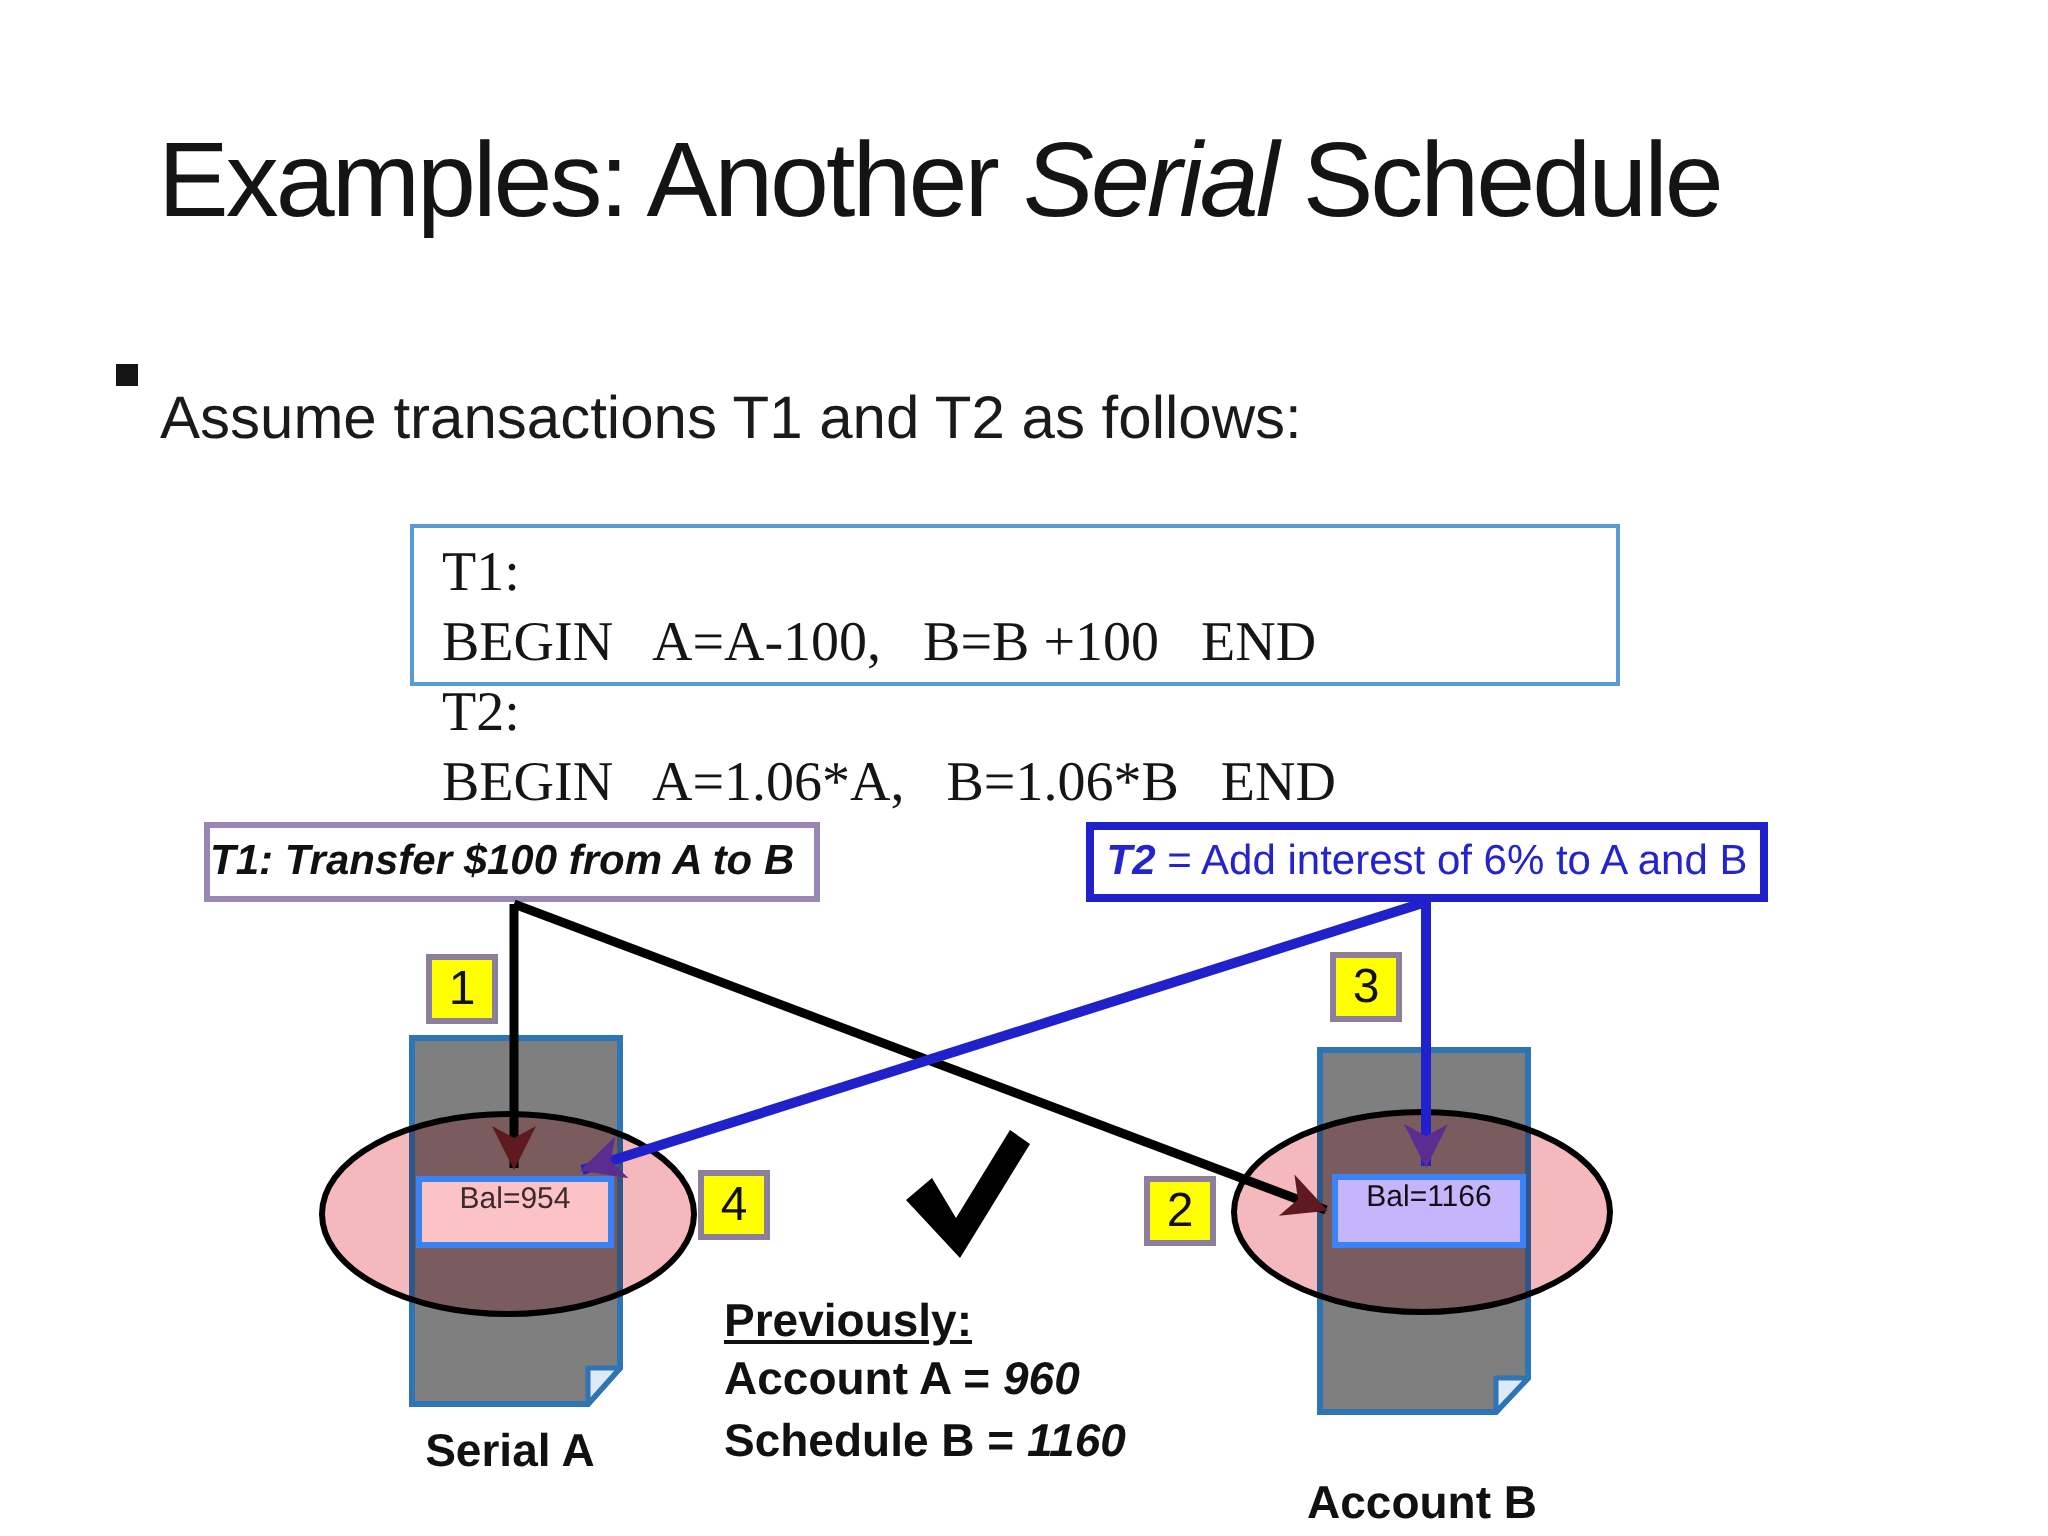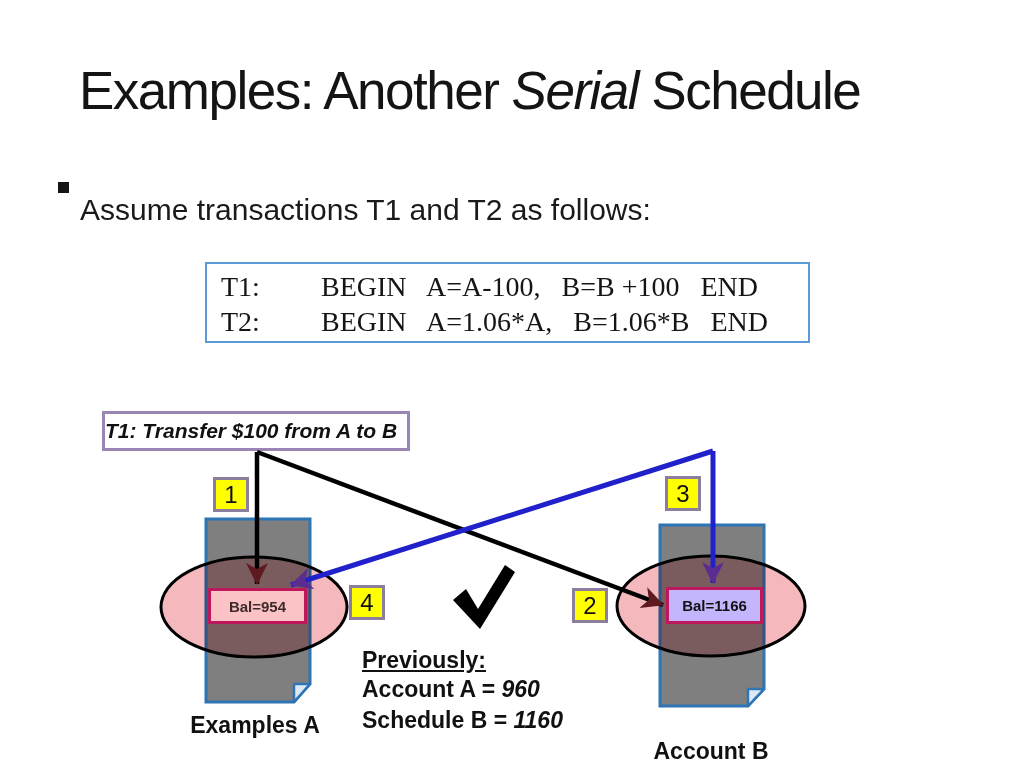--- a/index.html
+++ b/index.html
@@ -18,21 +18,21 @@
   #bullet-row{left:58px;top:170px;display:flex;align-items:flex-start;flex-direction:column;}
   #bullet-square{width:11px;height:11px;background:#141414;margin-top:12px;flex:0 0 auto;}
   #bullet-text{margin-left:22px;font-size:30px;color:#1a1a1a;white-space:nowrap;}
   
   #code-box{
     left:205px;top:262px;width:605px;height:81px;box-sizing:border-box;
     border:2px solid #5b9bd5;background:#ffffff;
     font-family:"Liberation Serif",serif;font-size:28px;color:#151515;
     padding:5px 0 0 14px;
   }
-  .code-row{display:flex;line-height:35px;white-space:pre;}
+  .code-row{display:flex;line-height:35px;white-space:pre;flex-direction:column;}
   .code-label{width:100px;flex:0 0 auto;}
   
   #t1-callout{
     left:102px;top:411px;width:308px;height:40px;box-sizing:border-box;
     border:3px solid #9a86b4;background:#ffffff;display:flex;align-items:center;justify-content:flex-start;
     font-size:21px;font-weight:bold;font-style:italic;color:#111;white-space:nowrap;
   }
   #t2-callout{
     left:543px;top:411px;width:341px;height:40px;box-sizing:border-box;
     border:4px solid #2121cc;background:#ffffff;display:flex;align-items:center;justify-content:center;
@@ -43,23 +43,22 @@
   .badge{
     width:36px;height:35px;box-sizing:border-box;background:#ffff00;border:3px solid #8c7f9e;
     display:flex;align-items:center;justify-content:center;font-size:24px;color:#111;
   }
   #badge-1{left:213px;top:477px;}
   #badge-3{left:665px;top:476px;}
   #badge-4{left:349px;top:585px;}
   #badge-2{left:572px;top:588px;}
   
   .bal-box{
-    box-sizing:border-box;border:3px solid #be185d;display:flex;align-items:center;justify-content:center;
+    box-sizing:border-box;border:3px solid #3b82f6;display:flex;align-items:flex-start;justify-content:center;
     font-size:15px;
-    font-weight:bold;
   }
   #bal-a{left:208px;top:588px;width:99px;height:36px;background:#fbc3c6;color:#3d2b2b;}
   #bal-b{left:666px;top:587px;width:97px;height:37px;background:#c4b5fd;color:#111;}
   
   .acct-label{width:170px;text-align:center;font-size:23px;font-weight:bold;color:#111;}
   #acct-a-label{left:170px;top:712px;}
   #acct-b-label{left:626px;top:738px;}
   
   #previously{left:362px;top:646px;width:240px;text-align:left;color:#111;}
   #previously .head{font-size:23px;font-weight:bold;text-decoration:underline;line-height:28px;}
@@ -100,20 +99,23 @@
     <ellipse cx="254" cy="607" rx="93" ry="50" fill="#f5b8bc" stroke="#000000" stroke-width="3" style="mix-blend-mode:multiply"></ellipse>
     <ellipse cx="711" cy="606" rx="94" ry="50" fill="#f5b8bc" stroke="#000000" stroke-width="3" style="mix-blend-mode:multiply"></ellipse>
 
     <polygon points="453,600 466,589 478,609 505,565 515,572 480,629" fill="#000000"></polygon>
   </svg>
 
   <div id="t1-callout" class="abs">
     <span>T1: Transfer $100 from A to B</span>
   </div>
 
+  <div id="t2-callout" class="abs">
+    <span class="t2p">T2</span><span> = Add interest of 6% to A and B</span>
+  </div>
 
   <div id="badge-1" class="badge abs">
       <span>1</span>
     </div>
   <div id="badge-3" class="badge abs">
       <span>3</span>
     </div>
   <div id="badge-4" class="badge abs">
       <span>4</span>
     </div>
@@ -121,21 +123,21 @@
       <span>2</span>
     </div>
 
   <div id="bal-a" class="bal-box abs">
       <span>Bal=954</span>
     </div>
   <div id="bal-b" class="bal-box abs">
       <span>Bal=1166</span>
     </div>
 
-  <div id="acct-a-label" class="acct-label abs">Examples A</div>
+  <div id="acct-a-label" class="acct-label abs">Serial A</div>
   <div id="acct-b-label" class="acct-label abs">Account B</div>
 
   <div id="previously" class="abs">
     <div class="head">Previously:</div>
     <div class="line"><span>Account A = </span><i>960</i></div>
     <div class="line"><span>Schedule B = </span><i>1160</i></div>
   </div>
 
   <svg id="arrow-layer" class="layer" width="1024" height="768" viewBox="0 0 1024 768">
     <defs>

